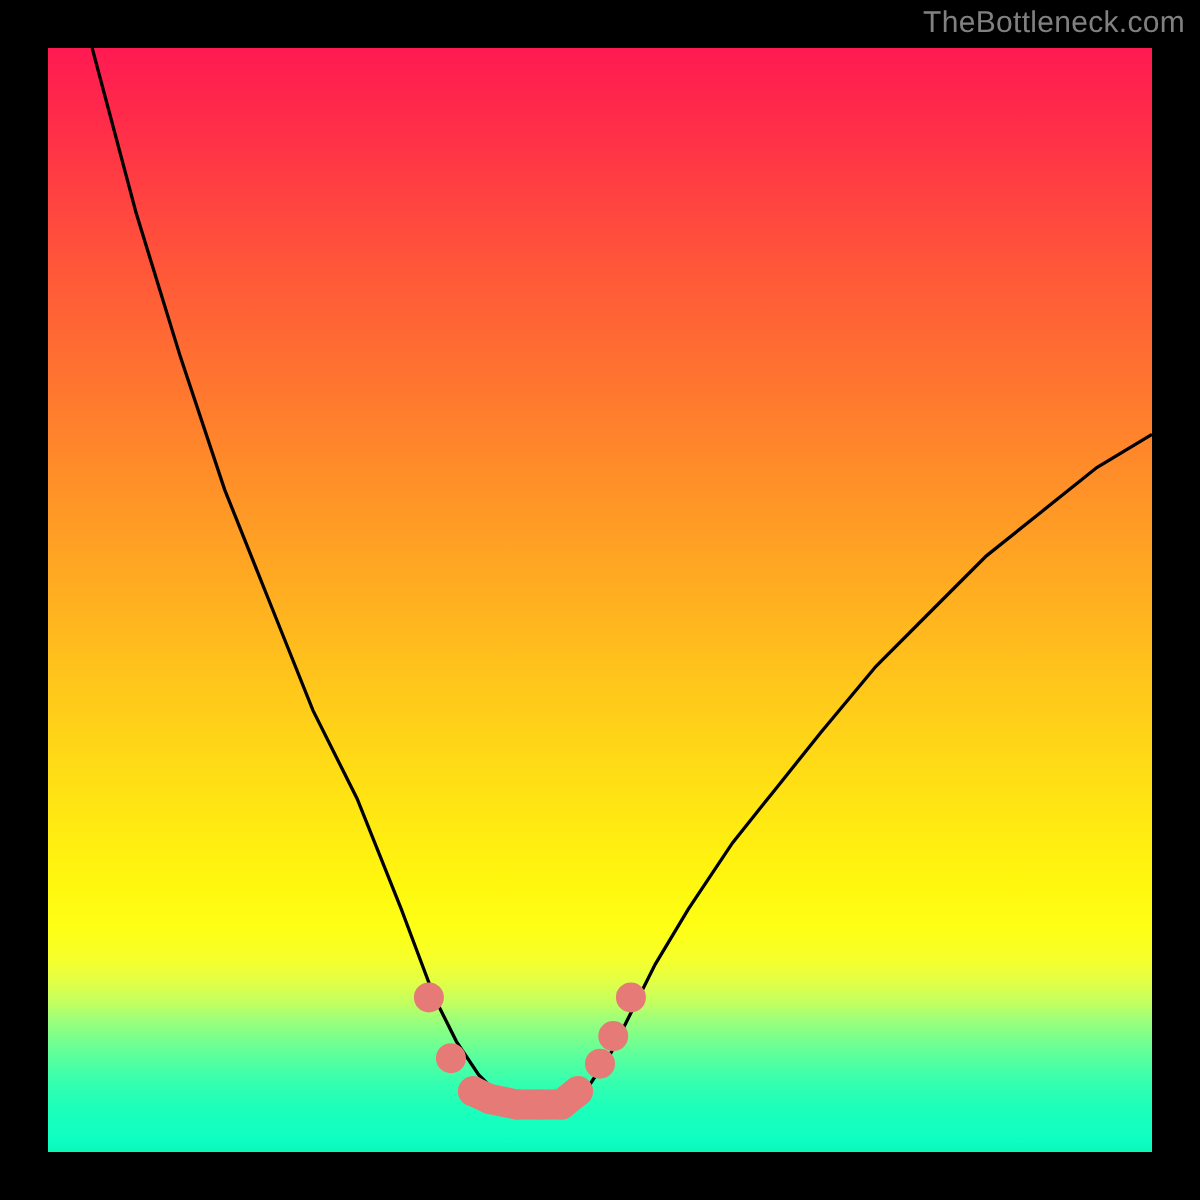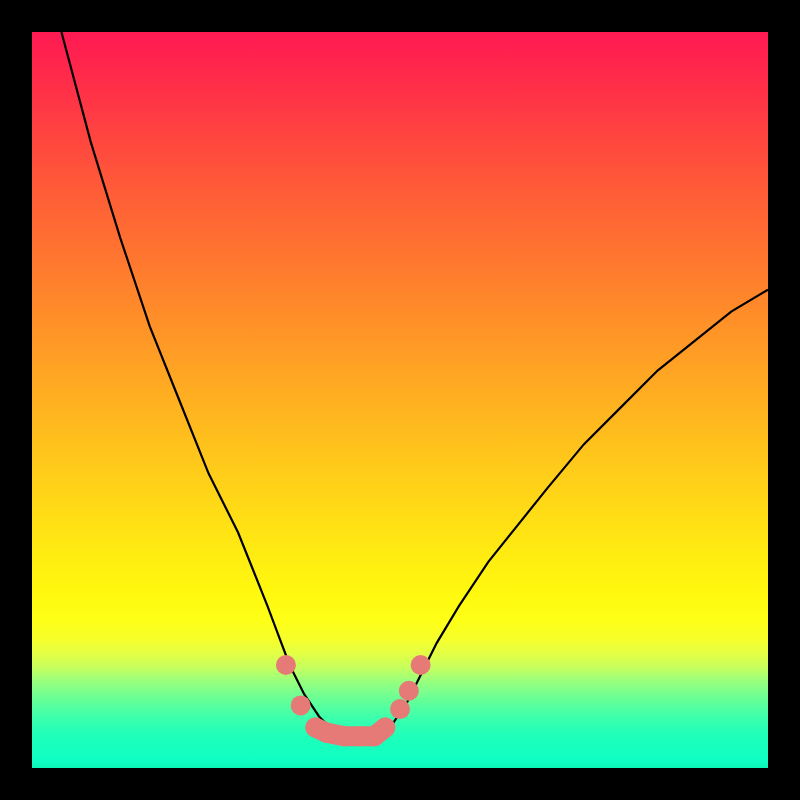--- a/index.html
+++ b/index.html
@@ -64,20 +64,21 @@
     top: 0;
     width: 736px;
     height: 736px;
   }
 </style>
 </head>
 <body>
 
 <div class="stage">
 
+  <div class="watermark">TheBottleneck.com</div>
 
   <div class="plot-area">
 
     <svg viewBox="0 0 736 736" preserveAspectRatio="none">
 
       <path fill="none" stroke="#000" stroke-width="2.2" d="M29.44 0.00 L58.88 110.40 L88.32 206.08 L117.76 294.40 L147.20 368.00 L176.64 441.60 L206.08 500.48 L220.80 537.28 L235.52 574.08 L246.56 603.52 L257.60 632.96 L272.32 662.40 L287.04 684.48 L301.76 699.20 L316.48 702.88"></path>
 
       <path fill="none" stroke="#000" stroke-width="2.2" d="M345.92 702.88 L360.64 691.84 L375.36 669.76 L390.08 640.32 L404.80 610.88 L426.88 574.08 L456.32 529.92 L485.76 493.12 L515.20 456.32 L552.00 412.16 L588.80 375.36 L625.60 338.56 L662.40 309.12 L699.20 279.68 L736.00 257.60"></path>
 
       <g>

